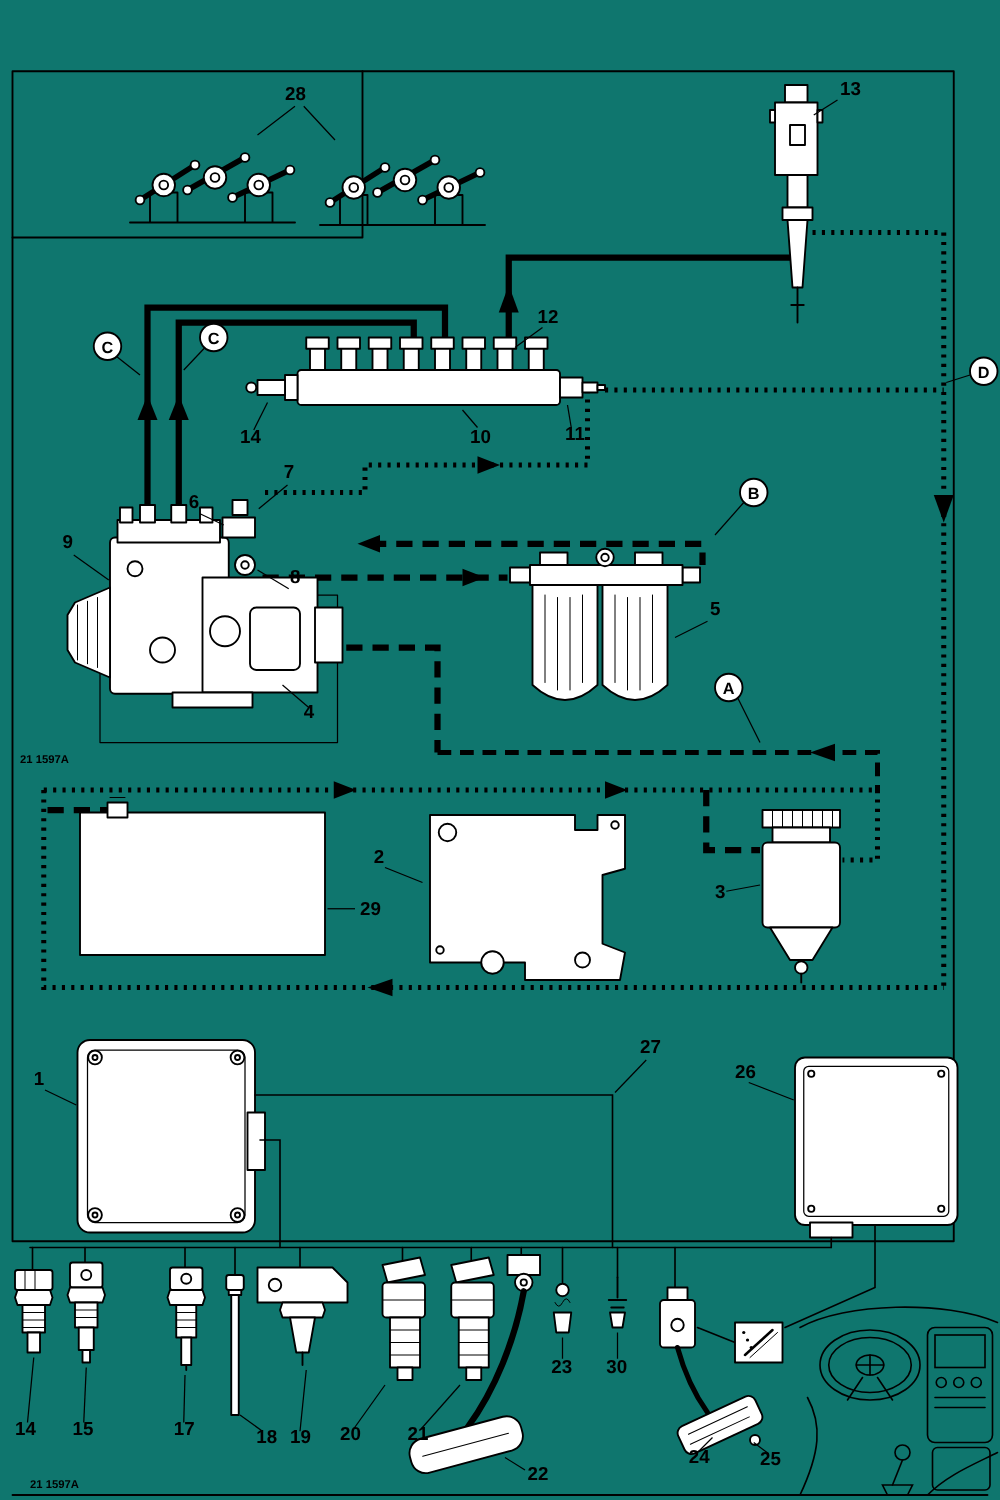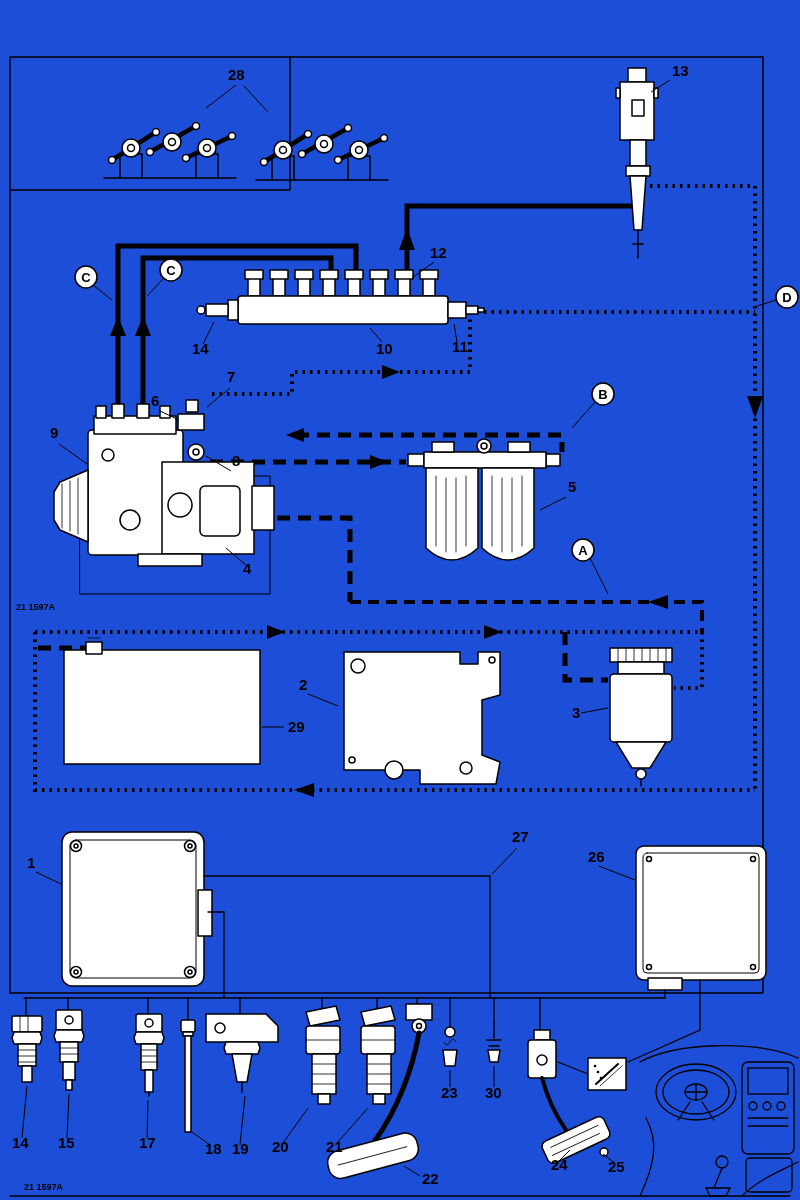--- a/index.html
+++ b/index.html
@@ -1,16 +1,16 @@
 <!DOCTYPE html>
 <html><head>
 <meta charset="utf-8">
 <style>
   html,body{margin:0;padding:0;background:#fff;}
-  .page{position:relative;width:800px;height:1200px;background:#1d4ed8;overflow:hidden;
+  .page{position:relative;width:800px;height:1200px;background:#0f766e;overflow:hidden;
         font-family:"Liberation Sans",sans-serif;}
   svg{display:block;}
   svg .stroke{fill:none;stroke:#000;stroke-width:1.5;stroke-linejoin:round;stroke-linecap:round;}
   svg .num{font:bold 15px "Liberation Sans",sans-serif;fill:#000;stroke:none;}
   svg .flow{font:bold 13px "Liberation Sans",sans-serif;fill:#000;stroke:none;text-anchor:middle;}
   svg .ref{font:bold 9px "Liberation Sans",sans-serif;fill:#000;stroke:none;}
   svg .arrow{fill:#000;stroke:none;}
   svg .thick{fill:none;stroke:#000;stroke-width:5;stroke-linecap:butt;stroke-linejoin:miter;}
   svg .thickdash{fill:none;stroke:#000;stroke-width:5;stroke-dasharray:13 8;stroke-linecap:butt;stroke-linejoin:miter;}
   svg .meddash{fill:none;stroke:#000;stroke-width:4;stroke-dasharray:11 7;stroke-linecap:butt;stroke-linejoin:miter;}

